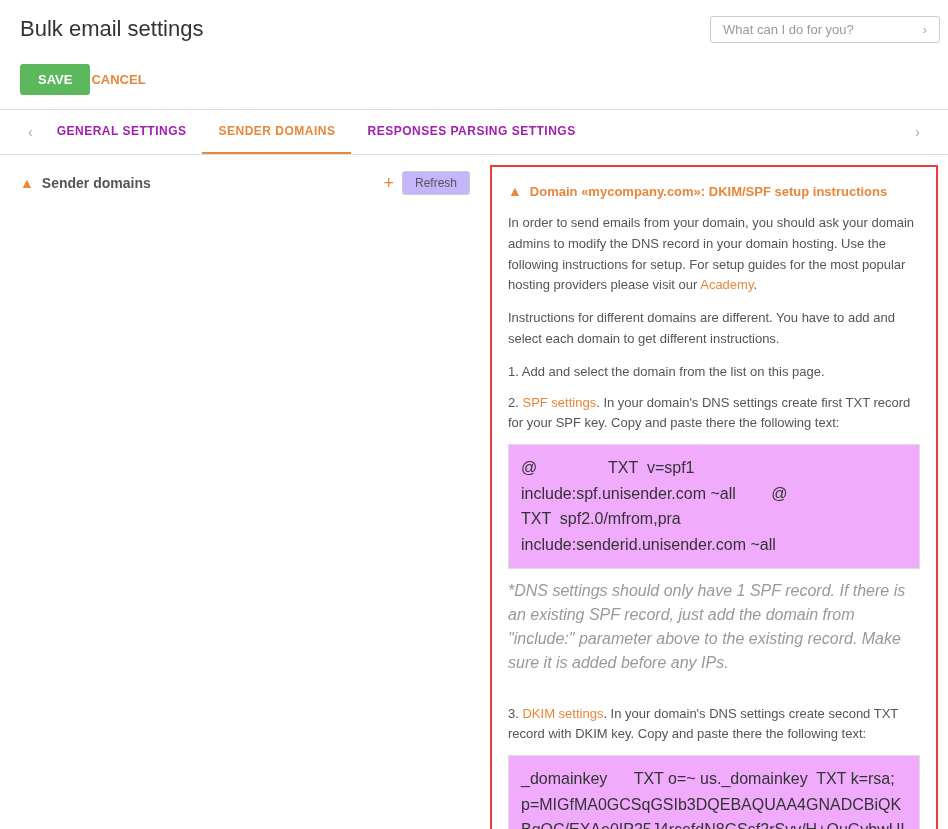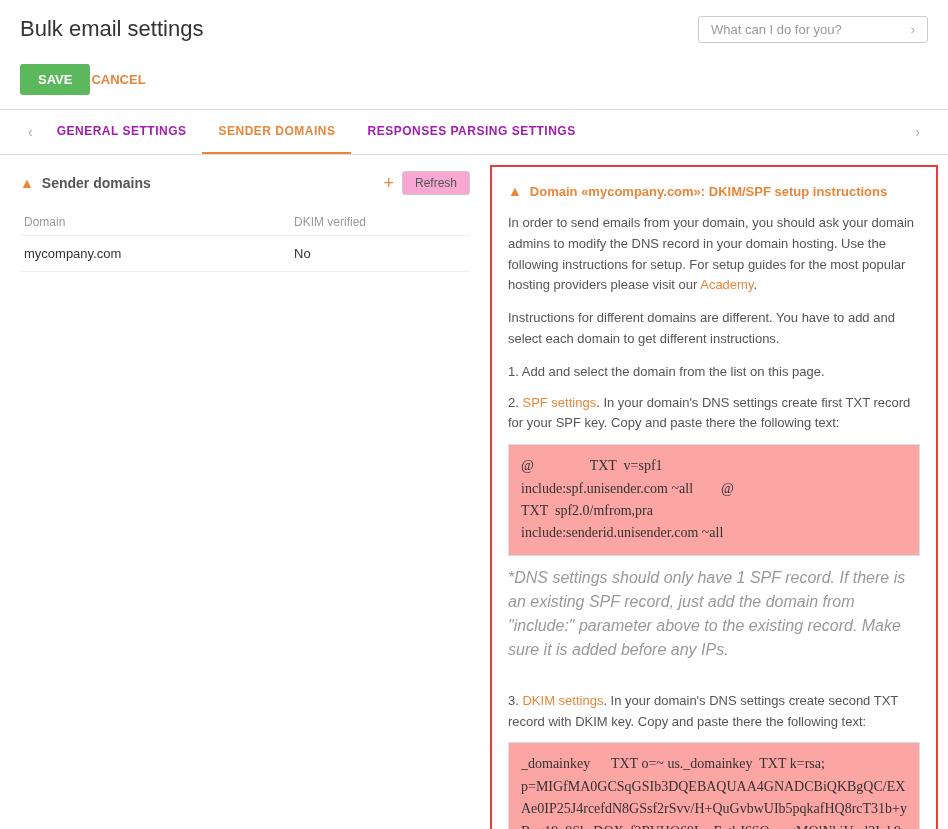--- a/index.html
+++ b/index.html
@@ -24,21 +24,21 @@
     
     .main-content { display: flex; padding: 0; }
 
     
     .left-panel { width: 490px; padding: 16px 20px; flex-shrink: 0; }
 
     .section-header { display: flex; align-items: center; gap: 8px; margin-bottom: 14px; }
     .section-toggle { color: #e8863a; font-size: 14px; cursor: pointer; }
     .section-title { font-size: 14px; font-weight: bold; color: #555; flex: 1; }
     .btn-add { background: none; border: none; color: #e8863a; font-size: 18px; cursor: pointer; }
-    .btn-refresh { border: 1px solid #ccc; background: #f9a8d4; padding: 4px 12px; font-size: 12px; cursor: pointer; color: #555; border-radius: 3px; }
+    .btn-refresh { border: 1px solid #ccc; background: #c4b5fd; padding: 4px 12px; font-size: 12px; cursor: pointer; color: #555; border-radius: 3px; }
 
     .domains-table { width: 100%; border-collapse: collapse; }
     .domains-table th { text-align: left; font-size: 12px; color: #999; font-weight: normal; padding: 6px 4px; border-bottom: 1px solid #eee; }
     .domains-table td { padding: 10px 4px; font-size: 13px; color: #333; border-bottom: 1px solid #f0f0f0; }
     .col-domain { width: 60%; }
     .col-dkim { width: 40%; }
 
     
     .right-panel { flex: 1; border: 2px solid #e53e3e; margin: 10px 10px 10px 0; padding: 16px; overflow-y: auto; }
 
@@ -46,32 +46,32 @@
     .right-panel-title { font-size: 13px; color: #e8863a; font-weight: bold; }
 
     .info-text { font-size: 13px; color: #555; line-height: 1.6; margin-bottom: 12px; }
     .info-text a { color: #e8863a; text-decoration: none; }
 
     .step-text { font-size: 13px; color: #555; line-height: 1.6; margin-bottom: 10px; }
     .step-text a { color: #e8863a; text-decoration: none; }
 
     .note-text { font-size: 16px; color: #999; line-height: 1.5; margin-bottom: 29px; font-style: italic; }
 
-    .code-block { background: #fca5a5; border: 1px solid #ddd; padding: 10px 12px; font-family: Liberation Serif, serif; font-size: 14px; color: #333; line-height: 1.6; margin-bottom: 10px; white-space: pre-wrap; word-break: break-all; }
+    .code-block { background: #f0abfc; border: 1px solid #ddd; padding: 10px 12px; font-family: Liberation Sans, sans-serif; font-size: 16px; color: #333; line-height: 1.6; margin-bottom: 10px; white-space: pre-wrap; word-break: break-all; }
 
     .dns-note { font-size: 12px; color: #999; line-height: 1.5; margin-top: 8px; }
   </style>
 </head>
 <body>
 
 <div class="header-top">
   <div class="page-header">
     <h1 class="page-title">Bulk email settings</h1>
   </div>
-  <div style="position:absolute;top:16px;right:20px;display:flex;align-items:center;border:1px solid #ccc;border-radius:3px;padding:5px 12px;width:230px;color:#999;font-size:13px;">
+  <div style="position:absolute;top:16px;right:8px;display:flex;align-items:center;border:1px solid #ccc;border-radius:3px;padding:5px 12px;width:230px;color:#999;font-size:13px;">
     <span style="flex:1;">What can I do for you?</span>
     <span style="color:#aaa;">›</span>
   </div>
 </div>
 
 <div class="action-bar">
   <button class="btn-save">SAVE</button>
   <button class="btn-cancel">CANCEL</button>
 </div>
 
@@ -86,34 +86,20 @@
 <div class="main-content">
 
   <div class="left-panel">
     <div class="section-header">
       <span class="section-toggle">▲</span>
       <span class="section-title">Sender domains</span>
       <button class="btn-add">+</button>
       <button class="btn-refresh">Refresh</button>
     </div>
 
-    <table class="domains-table">
-      <thead>
-        <tr>
-          <th class="col-domain">Domain</th>
-          <th class="col-dkim">DKIM verified</th>
-        </tr>
-      </thead>
-      <tbody id="domains-tbody">
-      <tr>
-      <td>mycompany.com</td>
-      <td>No</td>
-    </tr>
-        </tbody>
-    </table>
   </div>
 
   <div class="right-panel">
     <div class="right-panel-header">
       <span class="section-toggle">▲</span>
       <span class="right-panel-title">Domain «mycompany.com»: DKIM/SPF setup instructions</span>
     </div>
 
     <p class="info-text">
       In order to send emails from your domain, you should ask your domain admins to modify the DNS record in your domain hosting. Use the following instructions for setup. For setup guides for the most popular hosting providers please visit our <a href="#" style="color:#e8863a;">Academy</a>.

